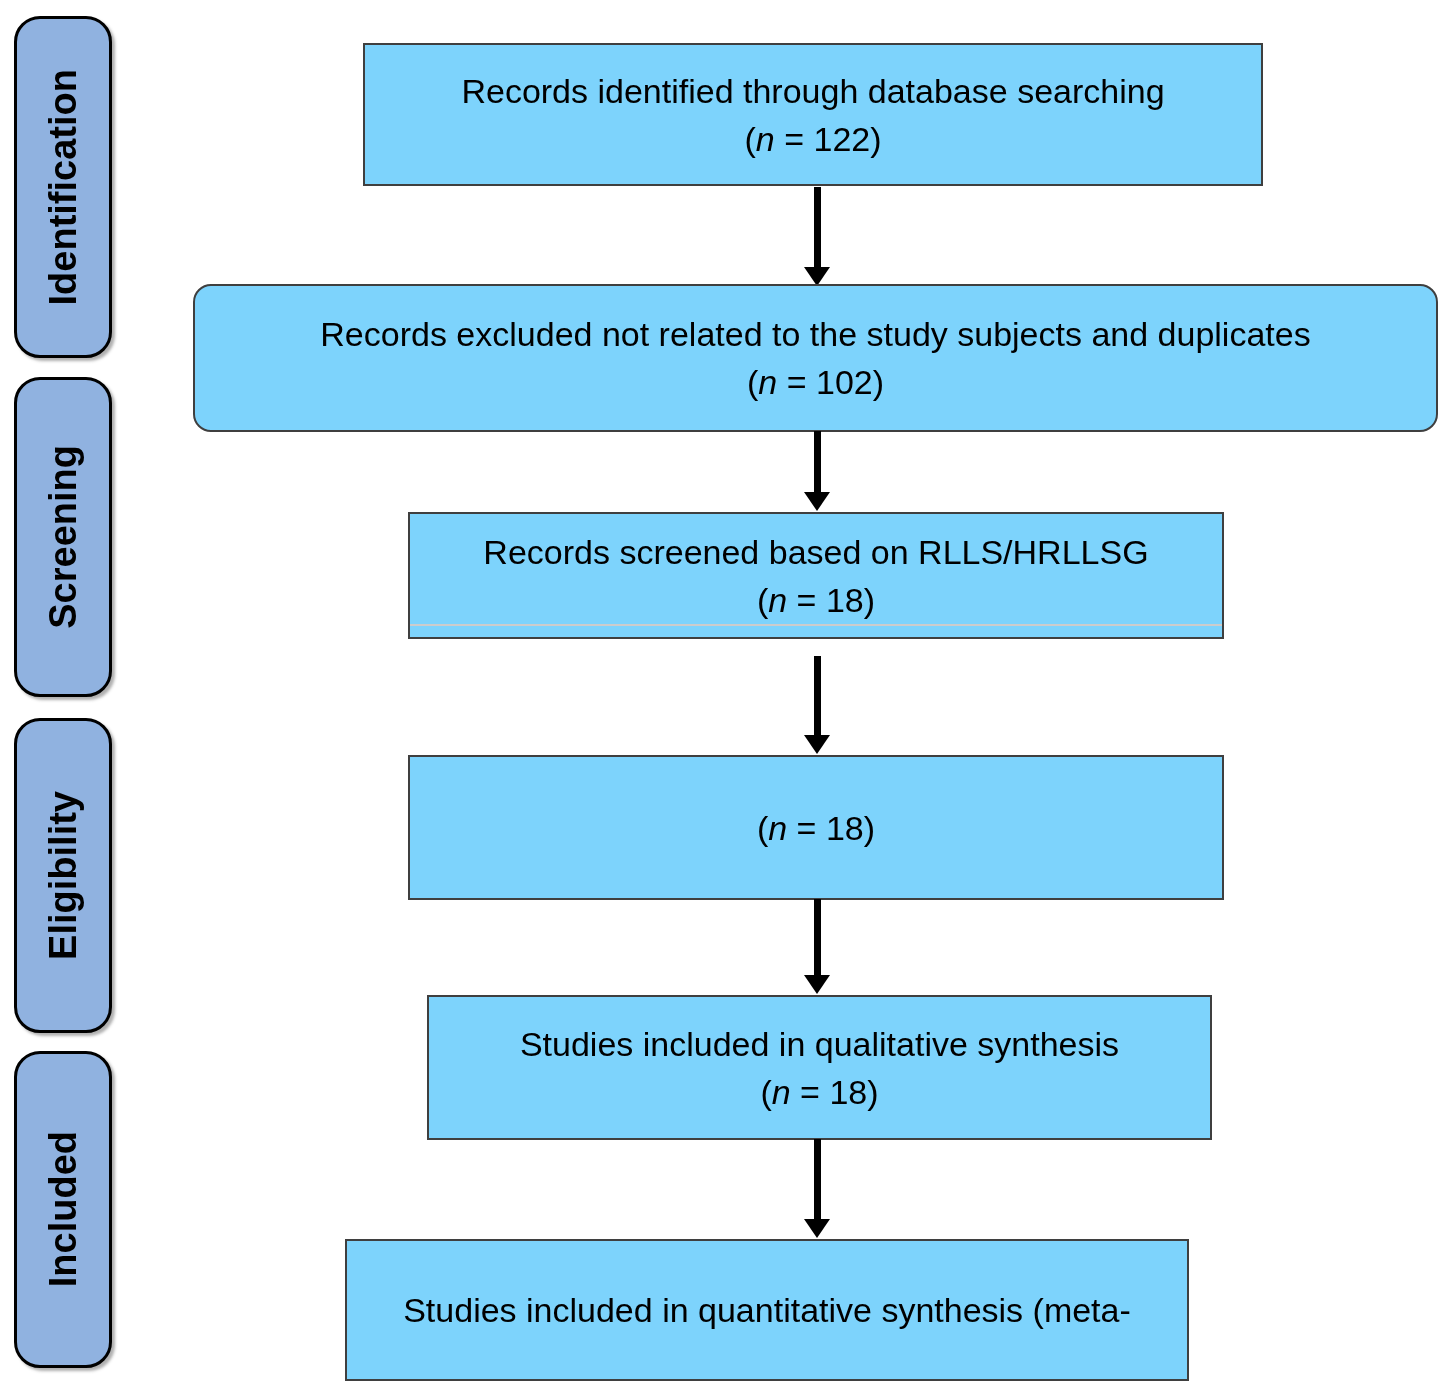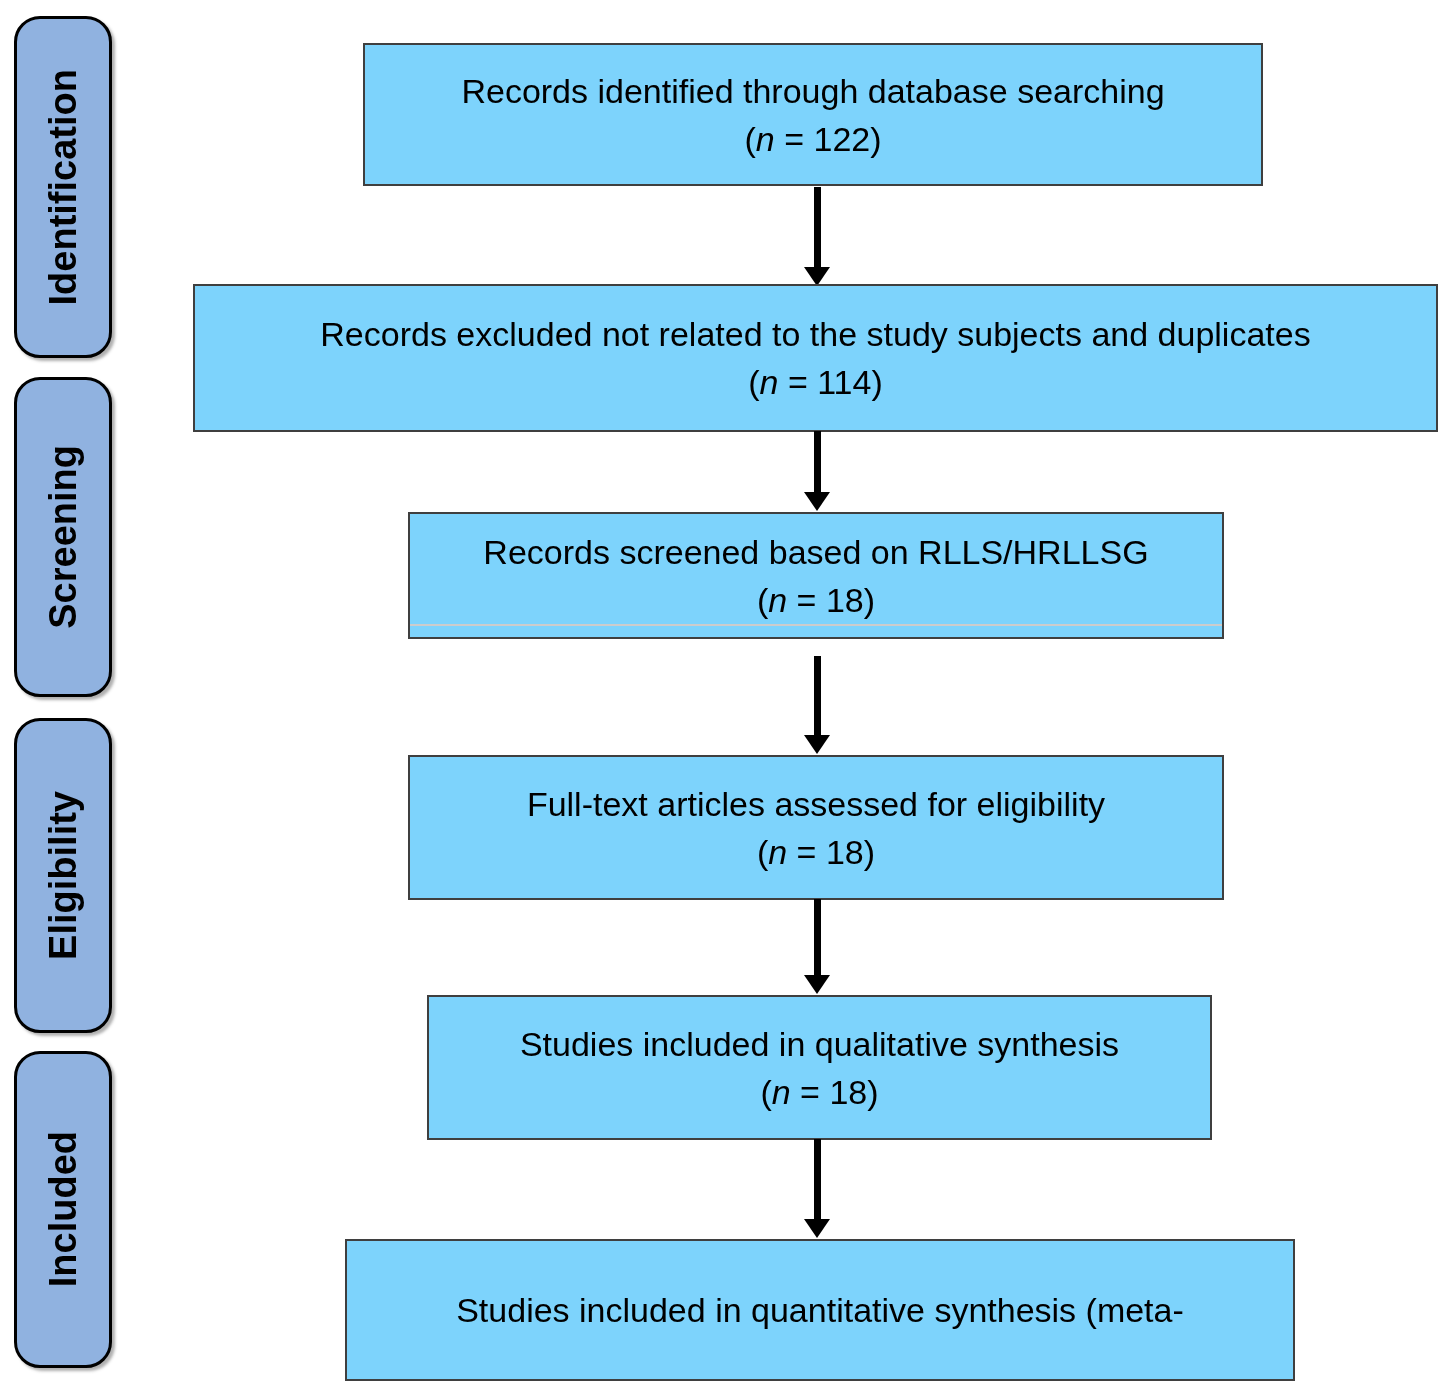--- a/index.html
+++ b/index.html
@@ -106,58 +106,57 @@
   <div class="fbox" style="left:363px; top:43px; width:900px; height:143px;">
     <div class="fline">Records identified through database searching</div>
     <div class="fline"><span></span><span>(</span><span class="n-italic">n</span><span> = </span><span>122</span><span>)</span></div>
   </div>
 
   <div class="arrow" style="top:187px; height:99px;">
     <div class="arrow-shaft"></div>
     <div class="arrow-head"></div>
   </div>
 
-  <div class="fbox" style="left:193px; top:284px; width:1245px; height:148px;">
+  <div class="fbox" style="left:193px; top:284px; width:1245px; height:148px;border-radius:18px;">
     <div class="fline">Records excluded not related to the study subjects and duplicates</div>
-    <div class="fline"><span></span><span>(</span><span class="n-italic">n</span><span> = </span><span>114</span><span>)</span></div>
+    <div class="fline"><span></span><span>(</span><span class="n-italic">n</span><span> = </span><span>102</span><span>)</span></div>
   </div>
 
   <div class="arrow" style="top:431px; height:80px;">
     <div class="arrow-shaft"></div>
     <div class="arrow-head"></div>
   </div>
 
   <div class="fbox" style="left:408px; top:512px; width:816px; height:127px;">
     <div class="fline">Records screened based on RLLS/HRLLSG</div>
     <div class="fline"><span></span><span>(</span><span class="n-italic">n</span><span> = </span><span>18</span><span>)</span></div>
     <div class="faint-divider"></div>
   </div>
 
   <div class="arrow" style="top:656px; height:98px;">
     <div class="arrow-shaft"></div>
     <div class="arrow-head"></div>
   </div>
 
   <div class="fbox" style="left:408px; top:755px; width:816px; height:145px;">
-    <div class="fline">Full-text articles assessed for eligibility</div>
     <div class="fline"><span></span><span>(</span><span class="n-italic">n</span><span> = </span><span>18</span><span>)</span></div>
   </div>
 
   <div class="arrow" style="top:899px; height:95px;">
     <div class="arrow-shaft"></div>
     <div class="arrow-head"></div>
   </div>
 
   <div class="fbox" style="left:427px; top:995px; width:785px; height:145px;">
     <div class="fline">Studies included in qualitative synthesis</div>
     <div class="fline"><span></span><span>(</span><span class="n-italic">n</span><span> = </span><span>18</span><span>)</span></div>
   </div>
 
   <div class="arrow" style="top:1139px; height:99px;">
     <div class="arrow-shaft"></div>
     <div class="arrow-head"></div>
   </div>
 
-  <div class="fbox" style="left:345px; top:1239px; width:950px; height:142px;">
+  <div class="fbox" style="left:345px; top:1239px; width:844px; height:142px;">
     <div class="fline">Studies included in quantitative synthesis (meta-</div>
   </div>
 
 </div>
 
 </body></html>

